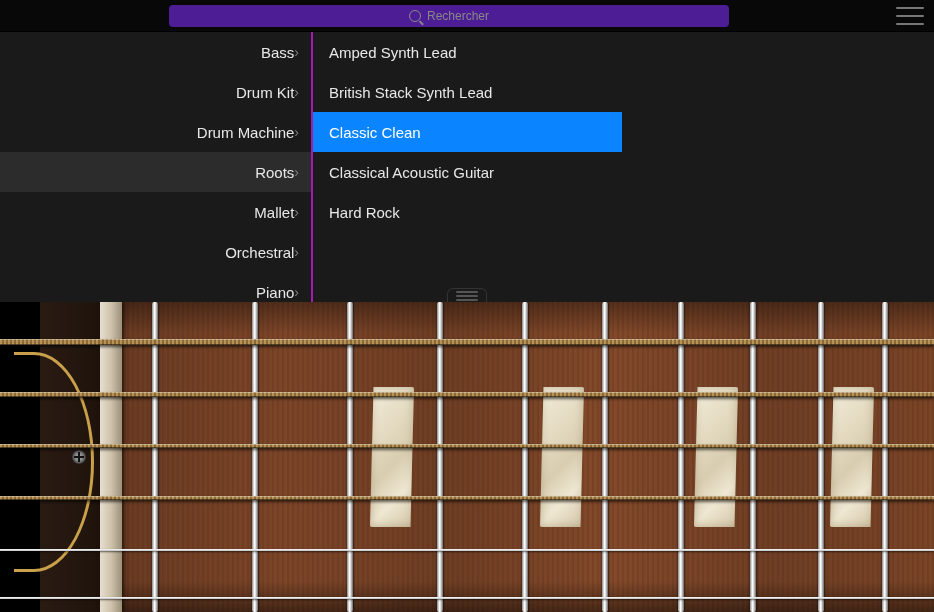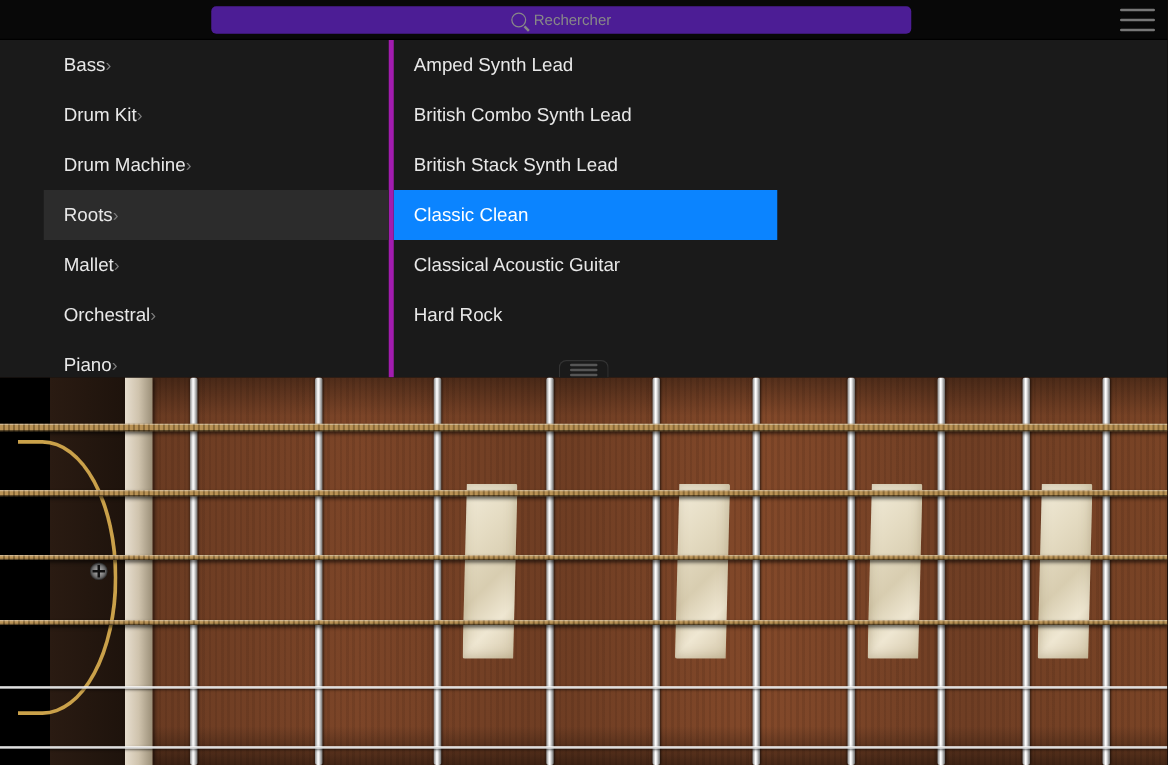--- a/index.html
+++ b/index.html
@@ -12,23 +12,23 @@
   .search { width: 560px; height:22px; border-radius:4px; background:#4c1d95; display:flex; align-items:center; justify-content:center; gap:6px; }
   .search-icon { width:12px; height:12px; border:1.5px solid #888; border-radius:50%; position:relative; }
   .search-icon::after { content:""; position:absolute; width:5px; height:1.5px; background:#888; transform:rotate(45deg); bottom:-3px; right:-4px; }
   .search-text { font-size:12px; color:#888; }
   .menu-btn { width:28px; height:18px; display:flex; flex-direction:column; justify-content:space-between; margin-left:8px; }
   .menu-btn span { display:block; height:2px; background:#777; border-radius:1px; }
 
   
   .lists { height: 270px; display:flex; background:#1a1a1a; position:relative; }
   .col { width:311px; overflow:hidden; }
-  .col + .col { border-left:4px solid #a21caf; }
+  .col + .col { border-left:2px solid #a21caf; }
   .row { height:40px; display:flex; align-items:center; padding:0 12px 0 16px; font-size:15px; color:#e8e8e8; cursor:pointer; position:relative; }
-  .row.cat { justify-content:flex-start;margin-left:35px; }
+  .row.cat { justify-content:flex-end; }
   .row.cat .chev { color:#7d7d7d; font-size:14px; }
   .row.selected-cat { background:#2c2c2c; }
   .row.selected-preset { background:#0b84ff; color:#fff;text-align:right; }
   .filler { flex:1; background:#1a1a1a; }
 
   
   .drag-handle { position:absolute; left:50%; transform:translateX(-50%); bottom:0; width:40px; height:14px; background:#1a1a1a; border:1px solid #333; border-bottom:none; border-radius:6px 6px 0 0; display:flex; flex-direction:column; align-items:center; justify-content:center; gap:2px; z-index:20; }
   .drag-handle span { display:block; width:22px; height:2px; background:#555; border-radius:1px; }
 
   
@@ -125,23 +125,20 @@
           <span class="chev">›</span>
         </div>
         <div class="row cat">
           <span>Piano</span>
           <span class="chev">›</span>
         </div>
       </div>
     <div class="col" id="col-presets">
         <div class="row">
           <span>Amped Synth Lead</span>
-        </div>
-        <div class="row">
-          <span>British Combo Synth Lead</span>
         </div>
         <div class="row">
           <span>British Stack Synth Lead</span>
         </div>
         <div class="row selected-preset">
           <span>Classic Clean</span>
         </div>
         <div class="row">
           <span>Classical Acoustic Guitar</span>
         </div>

